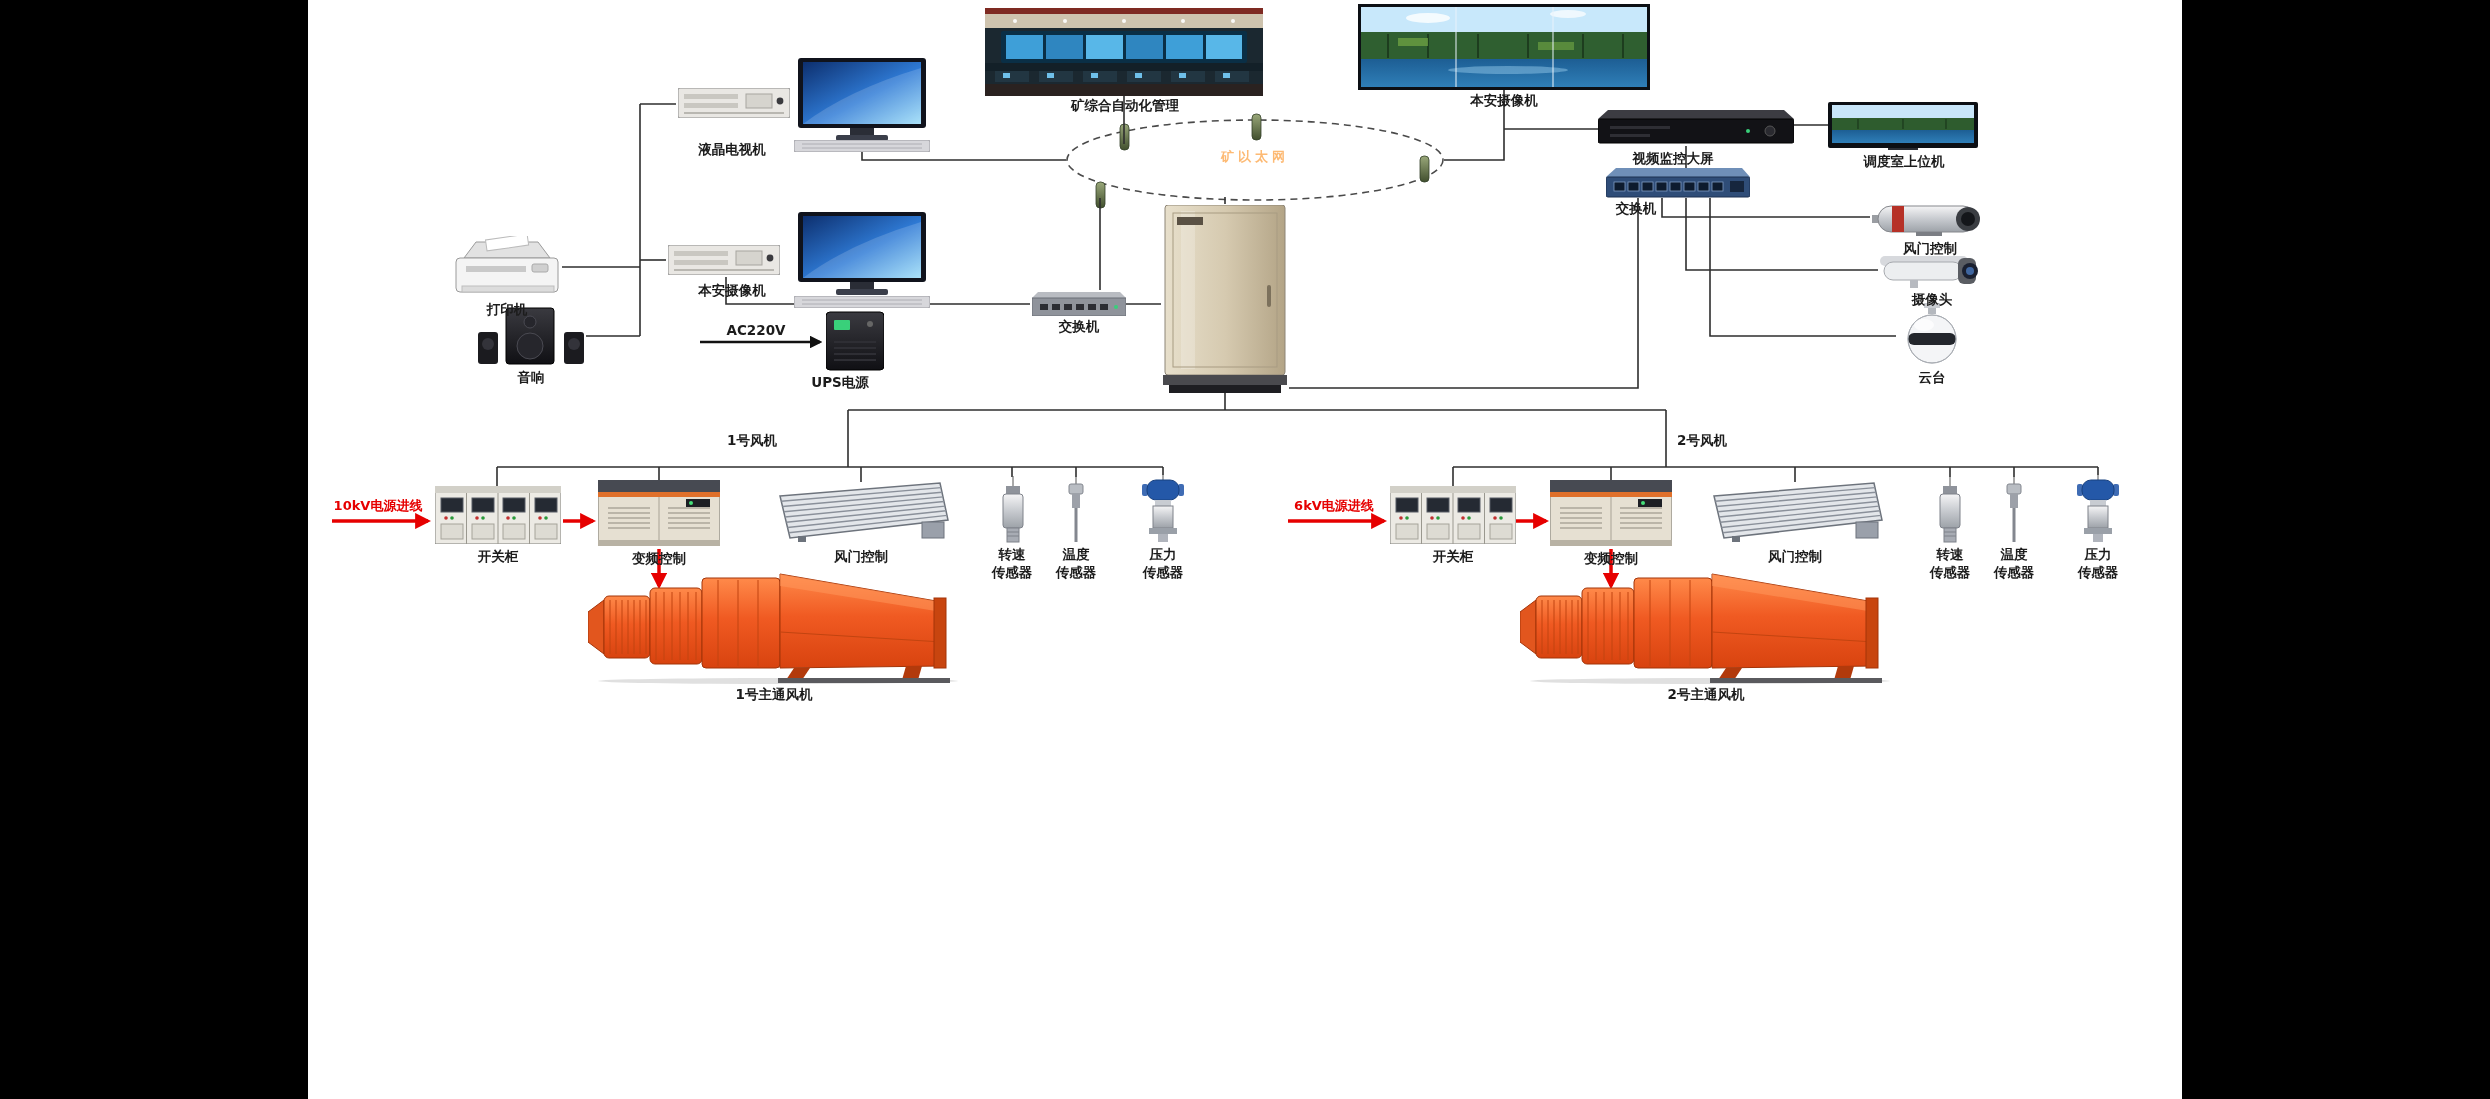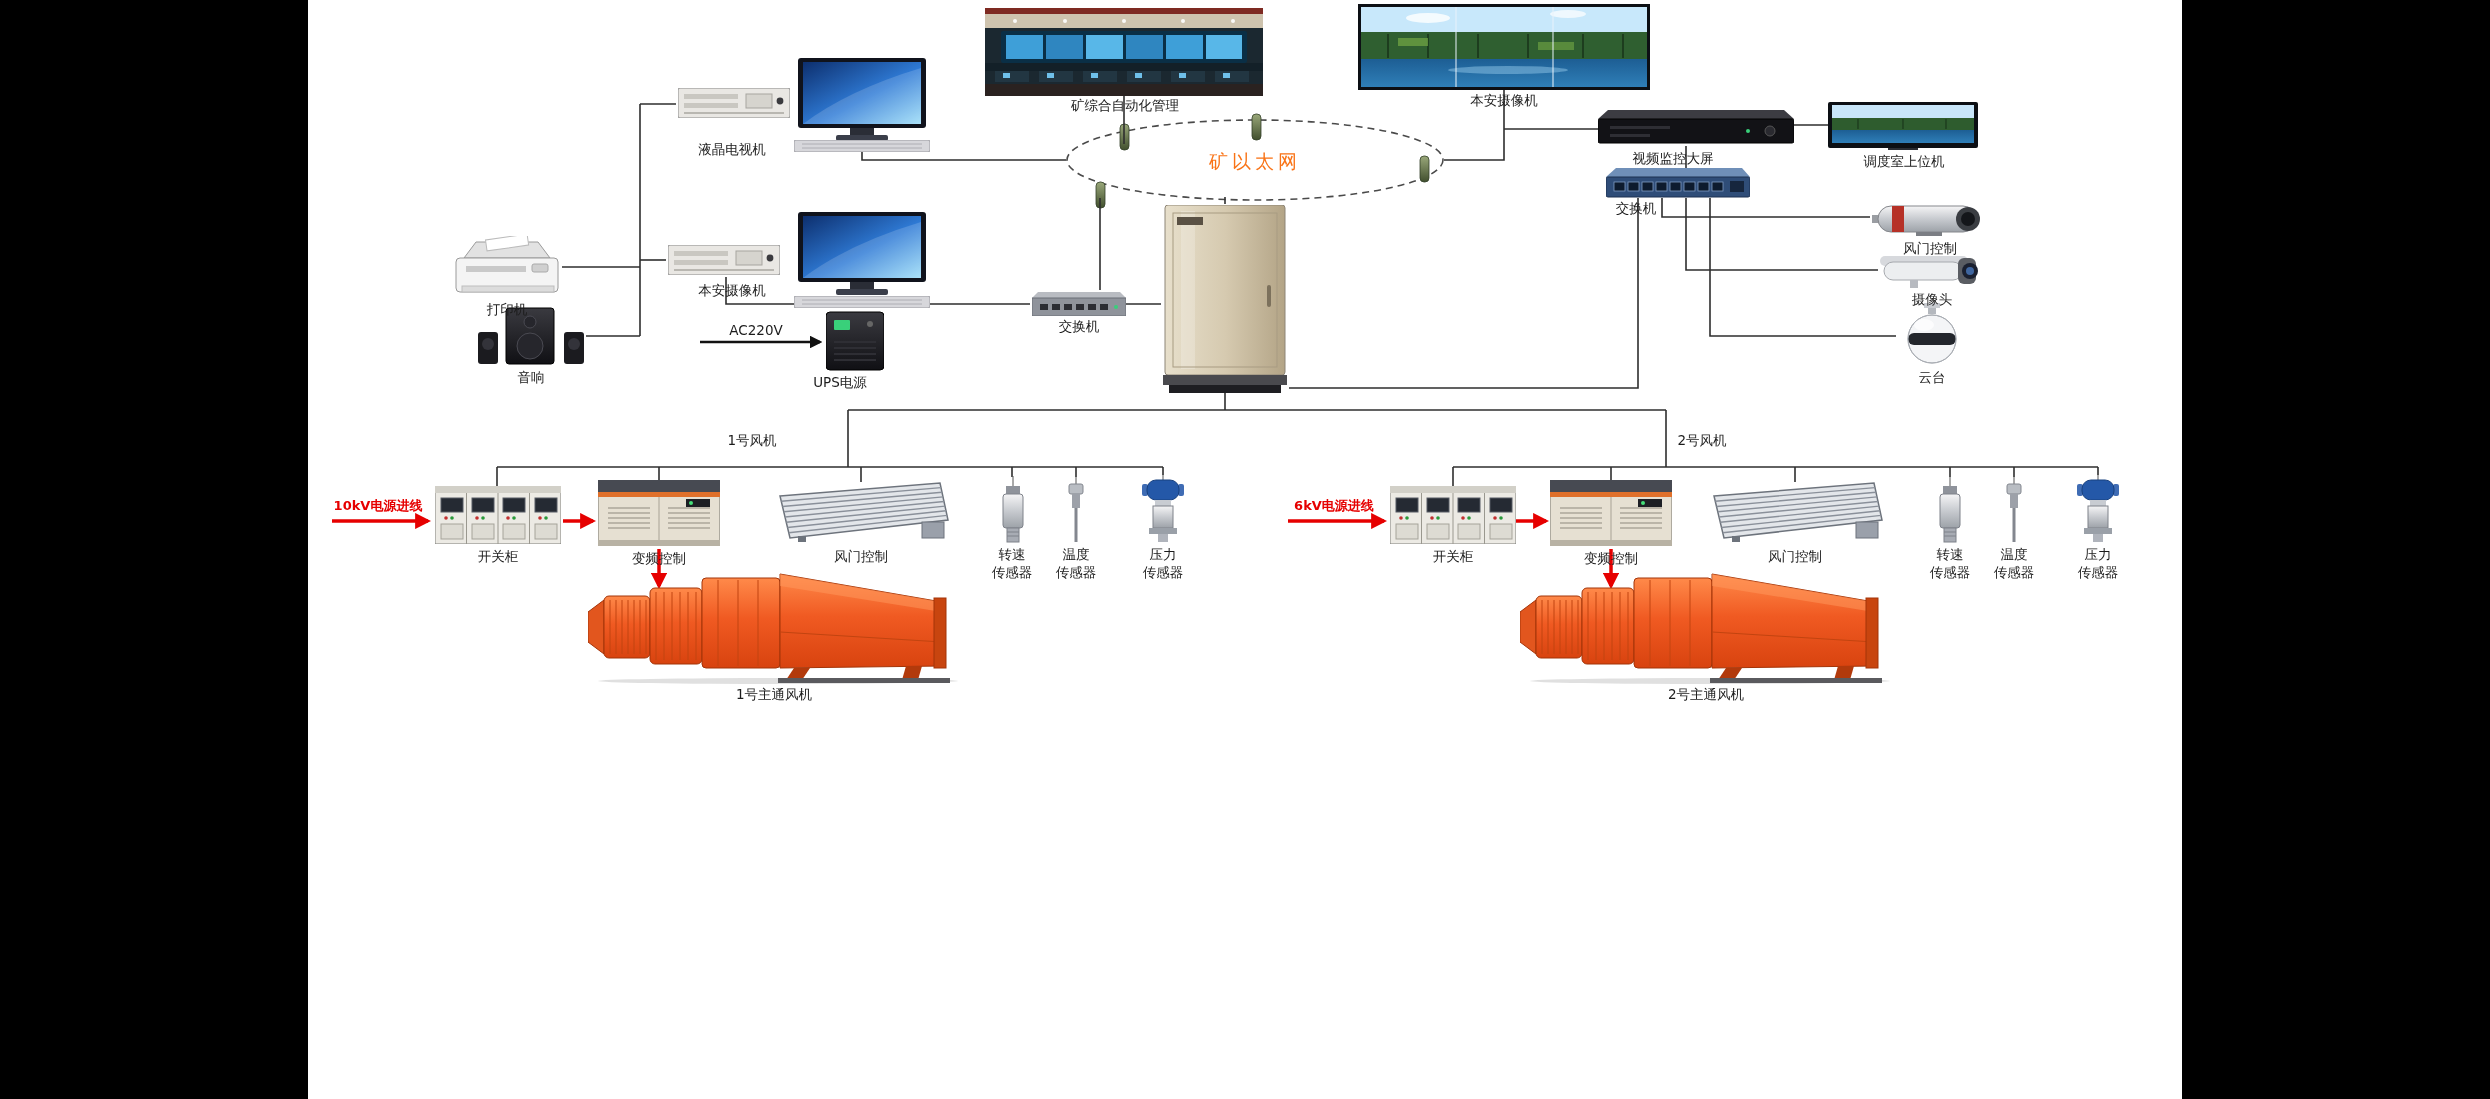--- a/index.html
+++ b/index.html
@@ -2,22 +2,22 @@
 <html><head>
 <meta charset="utf-8">
 <style>
   * { margin:0; padding:0; box-sizing:border-box; }
   html,body { background:#000; }
   .stage { position:relative; width:2490px; height:1099px; background:#000; overflow:hidden;
            font-family:"DejaVu Sans","Liberation Sans",sans-serif; }
   .canvas { position:absolute; left:308px; top:0; width:1874px; height:1099px; background:#ffffff; }
   .abs { position:absolute; }
   .label { position:absolute; font-size:13.5px; color:#1c1c1c; text-align:center; line-height:1.3;
-           white-space:pre-line; }
-  .label.big { font-size:19px; letter-spacing:4px; color:#f97316; }
+           white-space:pre-line;font-weight:bold; }
+  .label.big { font-size:13px; letter-spacing:4px; color:#fdba74; }
   .label.red { color:#e60000; font-weight:bold; font-size:13px; }
   svg { display:block; }
 </style>
 </head>
 <body>
 
 <div class="stage">
   <div class="canvas"></div>
 
   <svg width="0" height="0" style="position:absolute" aria-hidden="true">

